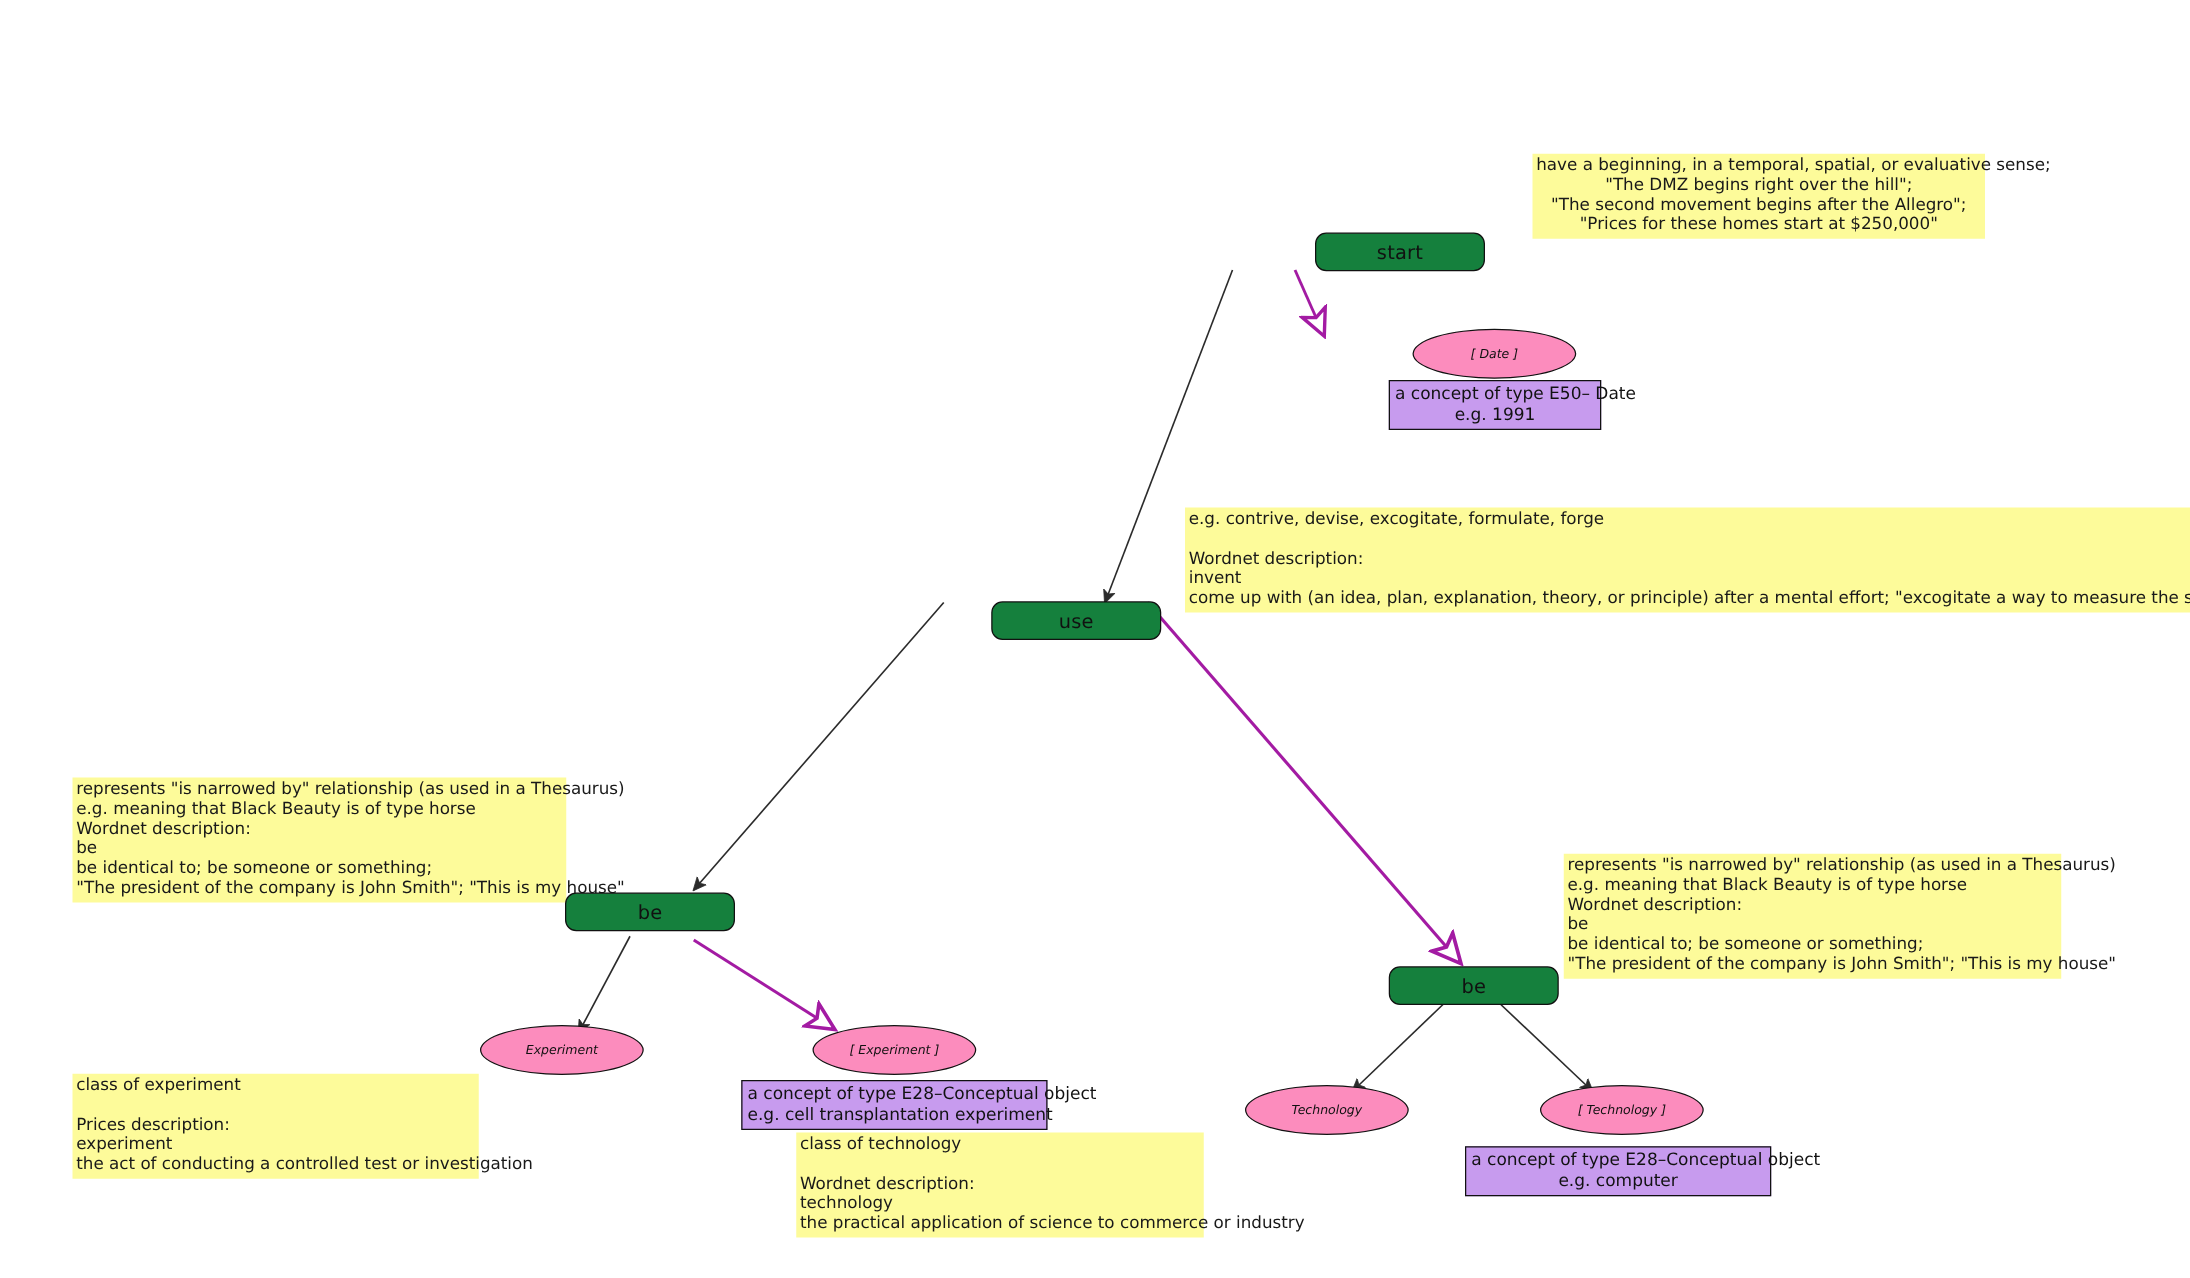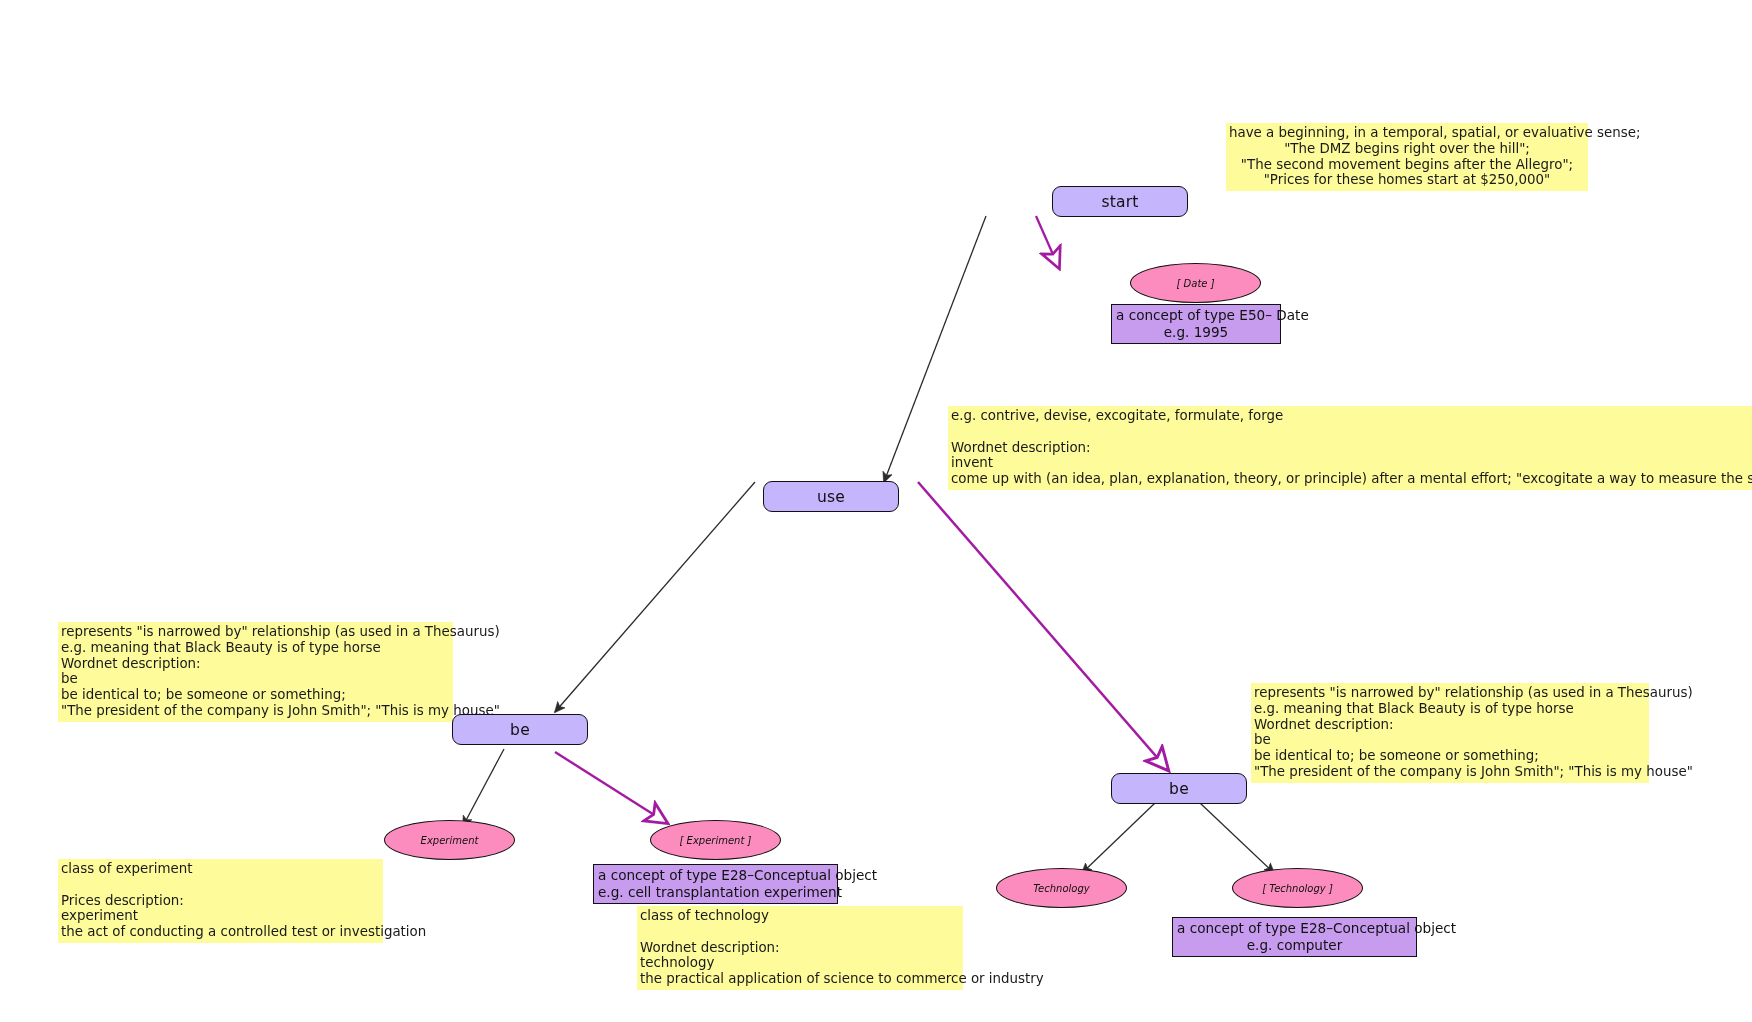--- a/index.html
+++ b/index.html
@@ -24,21 +24,21 @@
     top: 0;
     width: 1752px;
     height: 1022px;
     pointer-events: none;
   }
 
   
   .node-box {
     position: absolute;
     box-sizing: border-box;
-    background: #c4b5fd;
+    background: #15803d;
     border: 1.6px solid #111111;
     border-radius: 9px;
     display: flex;
     align-items: center;
     justify-content: center;
     font-size: 15.5px;
     color: #111111;
     letter-spacing: 0.2px;
     z-index: 5;
   }
@@ -152,31 +152,31 @@
 experiment
 the act of conducting a controlled test or investigation</div>
 
   <div class="note-yellow" style="left:637px; top:906px; width:326px;">class of technology
 
 Wordnet description:
 technology
 the practical application of science to commerce or industry</div>
 
   <div class="note-purple" style="left:1111px; top:304px; width:170px;">a concept of type E50– Date
-e.g. 1995</div>
+e.g. 1991</div>
 
   <div class="note-purple" style="left:593px; top:864px; width:245px;">a concept of type E28–Conceptual object
 e.g. cell transplantation experiment</div>
 
   <div class="note-purple" style="left:1172px; top:917px; width:245px;">a concept of type E28–Conceptual object
 e.g. computer</div>
 
   <div class="node-box" style="left:1052px; top:186px; width:136px; height:31px;">start</div>
 
-  <div class="node-box" style="left:763px; top:481px; width:136px; height:31px;">use</div>
+  <div class="node-box" style="left:793px; top:481px; width:136px; height:31px;">use</div>
 
   <div class="node-box" style="left:452px; top:714px; width:136px; height:31px;">be</div>
 
   <div class="node-box" style="left:1111px; top:773px; width:136px; height:31px;">be</div>
 
   <div class="node-ellipse" style="left:1130px; top:263px; width:131px; height:40px;">[ Date ]</div>
 
   <div class="node-ellipse" style="left:384px; top:820px; width:131px; height:40px;">Experiment</div>
 
   <div class="node-ellipse" style="left:650px; top:820px; width:131px; height:40px;">[ Experiment ]</div>

